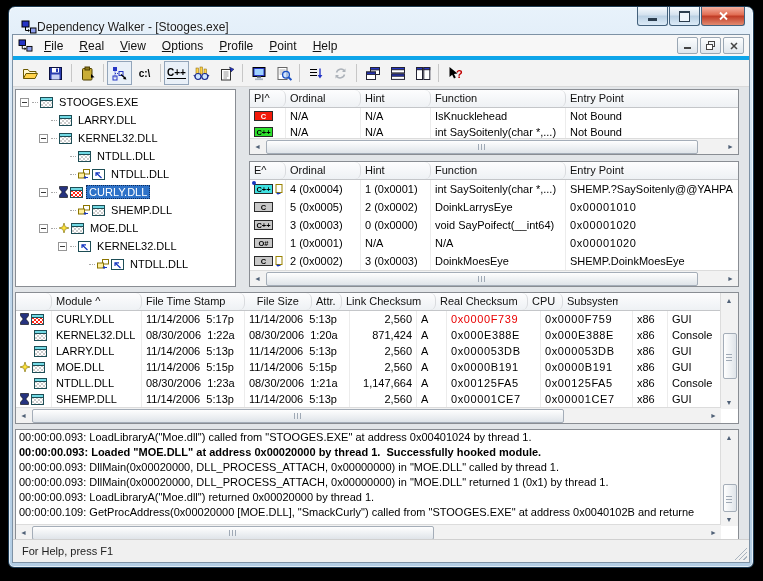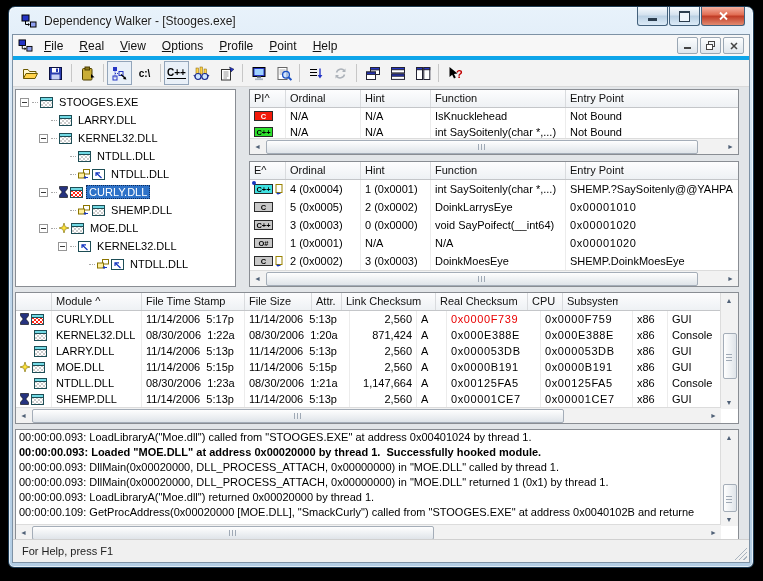--- a/index.html
+++ b/index.html
@@ -1,20 +1,20 @@
 <!DOCTYPE html>
 <html><head>
 <meta charset="utf-8">
 <style>
   html,body{margin:0;padding:0;}
   body{width:763px;height:581px;background:#000;font-family:"Liberation Sans",sans-serif;overflow:hidden;position:relative;}
   .win{position:absolute;left:8px;top:6px;width:744px;height:560px;border:1px solid #1e3c55;border-radius:7px 7px 6px 6px;
        background:linear-gradient(#e8f2fb,#c3d9ec 40%,#b3cde4);box-shadow:inset 0 0 0 1px rgba(255,255,255,.65),0 3px 12px rgba(0,0,0,.9);}
   
-  .titlebar{position:relative;height:27px;display:flex;align-items:center;padding-left:12px;gap:7px;}
+  .titlebar{position:relative;height:27px;display:flex;align-items:flex-end;padding-left:12px;}
   .title-text{font-size:12px;color:#1c1c1c;text-shadow:0 0 3px #fff;}
   .capbtns{position:absolute;top:0;right:8px;display:flex;}
   .capbtn{width:29px;height:18px;border:1px solid #43617c;border-top:none;display:flex;align-items:center;justify-content:center;
           background:linear-gradient(#f7fbfe,#d3e1ee 45%,#b9cfe2 50%,#dcebf8);border-radius:0 0 3px 3px;margin-left:1px;}
   .capbtn.close{width:42px;background:linear-gradient(#f4b0a0,#e06a50 45%,#c03a24 50%,#e28a70);}
   .glyph-min{width:9px;height:3px;background:#2b3d4e;margin-top:6px;}
   .glyph-max{width:9px;height:8px;border:1px solid #2b3d4e;border-top:2.5px solid #2b3d4e;background:#eef5fb;}
   
   .inner{position:absolute;left:3px;right:3px;top:27px;bottom:4px;background:#f0f0f0;border:1px solid #7e92a5;display:flex;flex-direction:column;}
   
@@ -34,21 +34,21 @@
   
   .client{position:relative;flex:1;background:#e2e5e8;}
   .pane{position:absolute;background:#fff;border:1px solid #898d93;overflow:hidden;box-sizing:border-box;}
   #tree-pane{left:2px;top:2px;width:221px;height:198px;}
   #imports-pane{left:236px;top:2px;width:490px;height:66px;}
   #exports-pane{left:236px;top:74px;width:490px;height:126px;}
   #modules-pane{left:2px;top:205px;width:724px;height:132px;}
   #log-pane{left:2px;top:342px;width:724px;height:112px;}
   
   .ghead{display:flex;height:17px;background:linear-gradient(#fdfdfe,#eef1f4);border-bottom:1px solid #c4c6c9;font-size:11px;}
-  .hcell{box-sizing:border-box;border-right:1px solid #d9dbde;padding:2px 20px 0 4px;white-space:nowrap;overflow:hidden;flex:none;color:#111;}
+  .hcell{box-sizing:border-box;border-right:1px solid #d9dbde;padding:2px 12px 0 4px;white-space:nowrap;overflow:hidden;flex:none;color:#111;border-radius:6px;}
   .grow{display:flex;font-size:11px;align-items:stretch;}
   .cell{box-sizing:border-box;border-right:1px solid #ececec;padding:0 4px;white-space:pre;overflow:hidden;display:flex;align-items:center;flex:none;color:#000;}
   .cell.num{justify-content:flex-end;}
   .cell.red{color:#e80000;}
   .cell.cksum{letter-spacing:.6px;}
   
   .fbox{min-width:19px;height:10px;box-sizing:border-box;border:1px solid #2a2a2a;font:bold 7.5px/9px "Liberation Sans",sans-serif;text-align:center;padding:0 1px;flex:none;}
   .f-red{background:#f21a0a;color:#fff;}
   .f-green{background:#2de02d;color:#000;}
   .f-cyan{background:#3fe2e2;color:#000;position:relative;}

